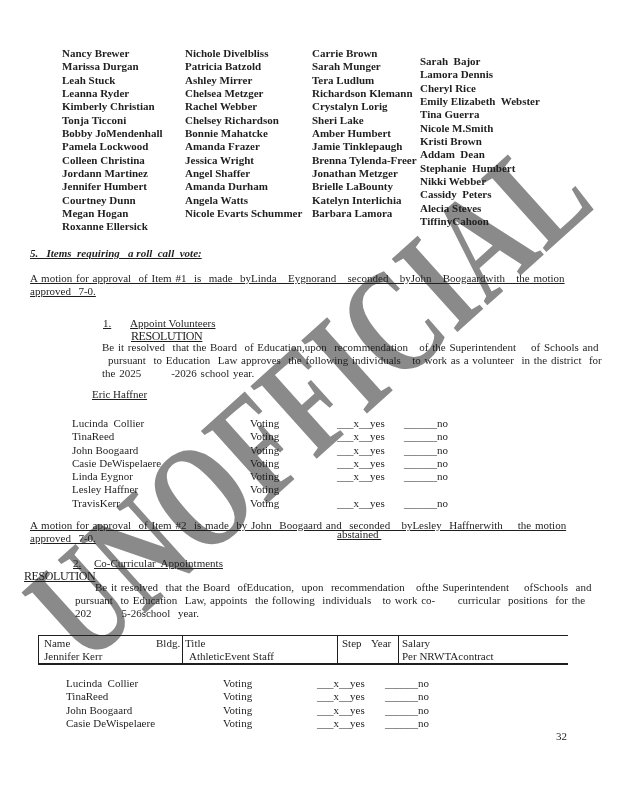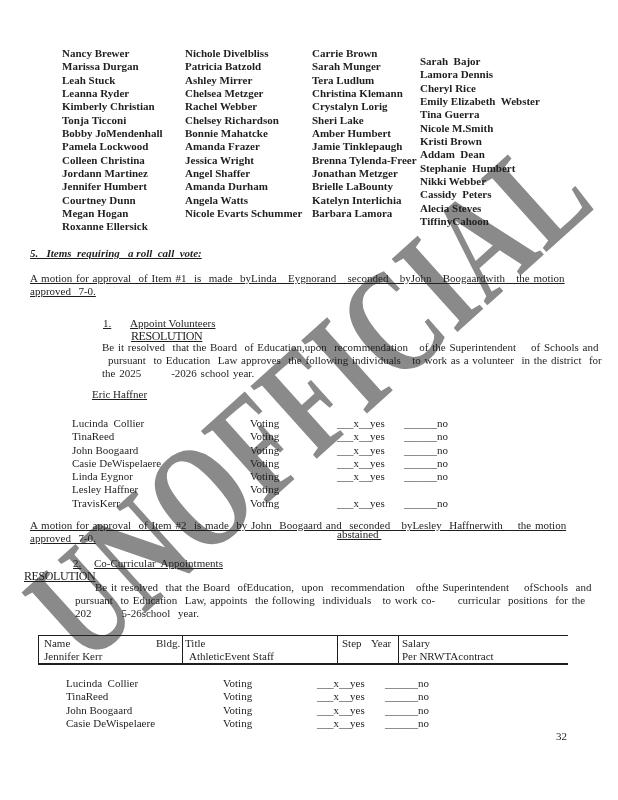--- a/index.html
+++ b/index.html
@@ -98,21 +98,21 @@
         <div>Jessica Wright</div>
         <div>Angel Shaffer</div>
         <div>Amanda Durham</div>
         <div>Angela Watts</div>
         <div>Nicole Evarts Schummer</div>
       </div>
     <div class="roster-col col3">
         <div>Carrie Brown</div>
         <div>Sarah Munger</div>
         <div>Tera Ludlum</div>
-        <div>Christina Klemann</div>
+        <div>Richardson Klemann</div>
         <div>Crystalyn Lorig</div>
         <div>Sheri Lake</div>
         <div>Amber Humbert</div>
         <div>Jamie Tinklepaugh</div>
         <div>Brenna Tylenda-Freer</div>
         <div>Jonathan Metzger</div>
         <div>Brielle LaBounty</div>
         <div>Katelyn Interlichia</div>
         <div>Barbara Lamora</div>
       </div>

